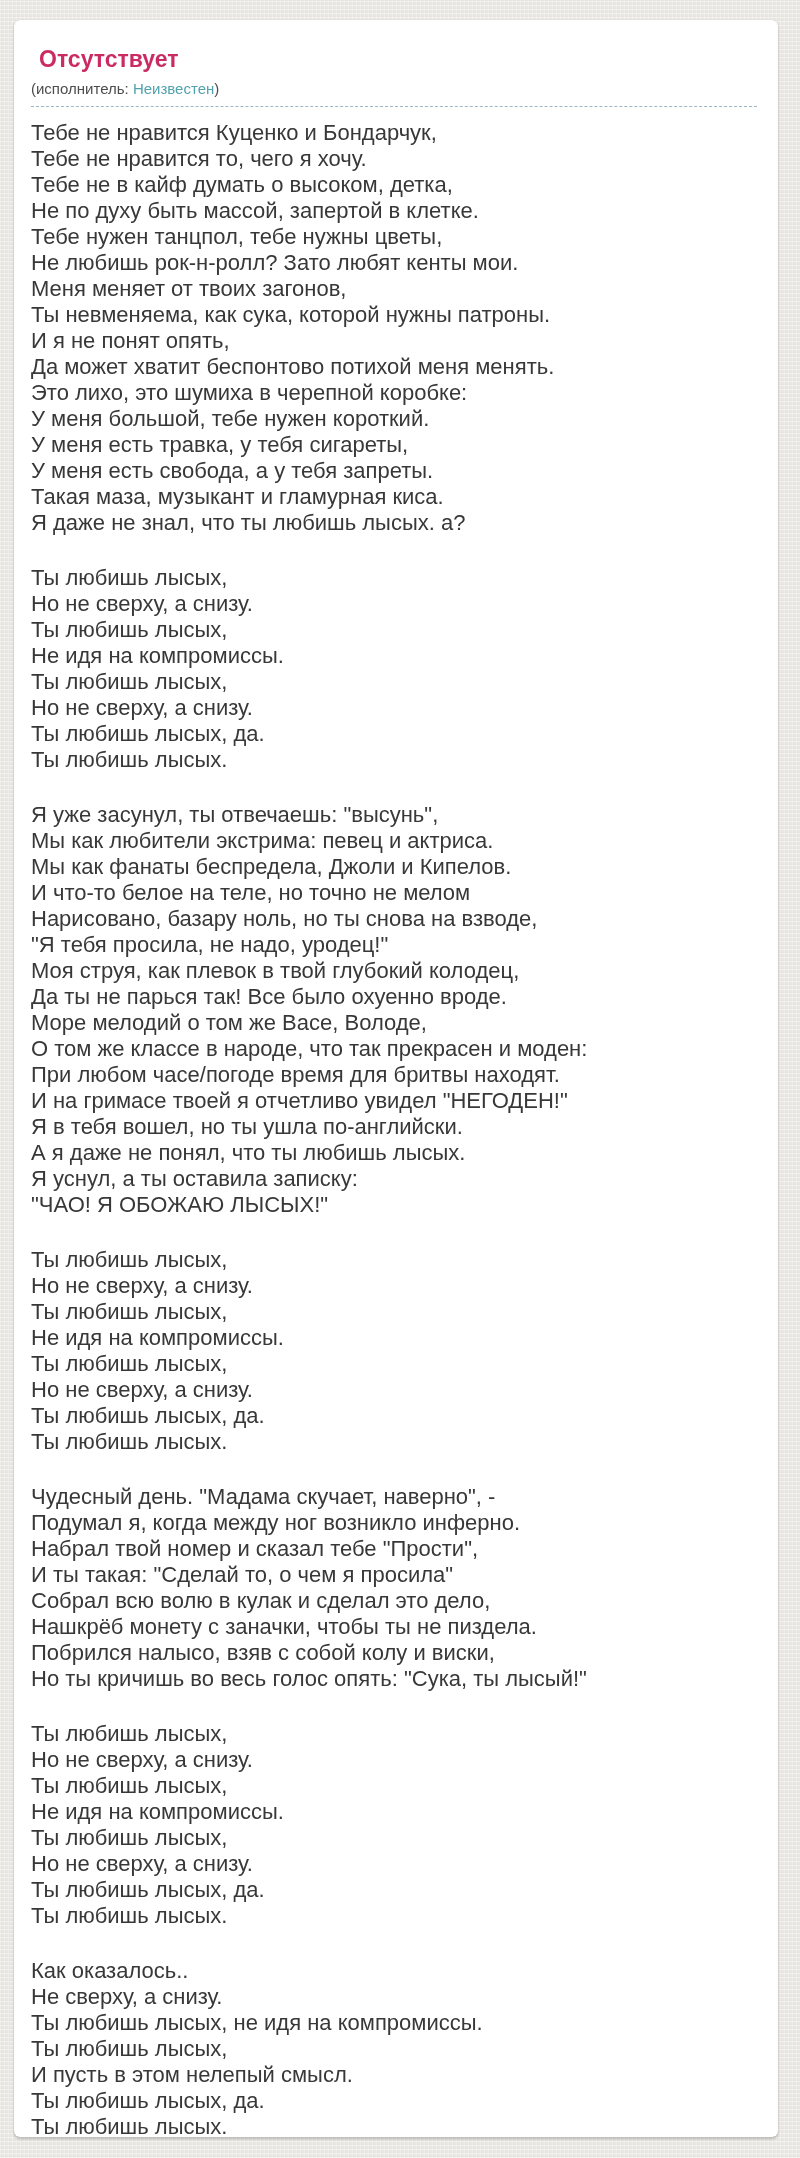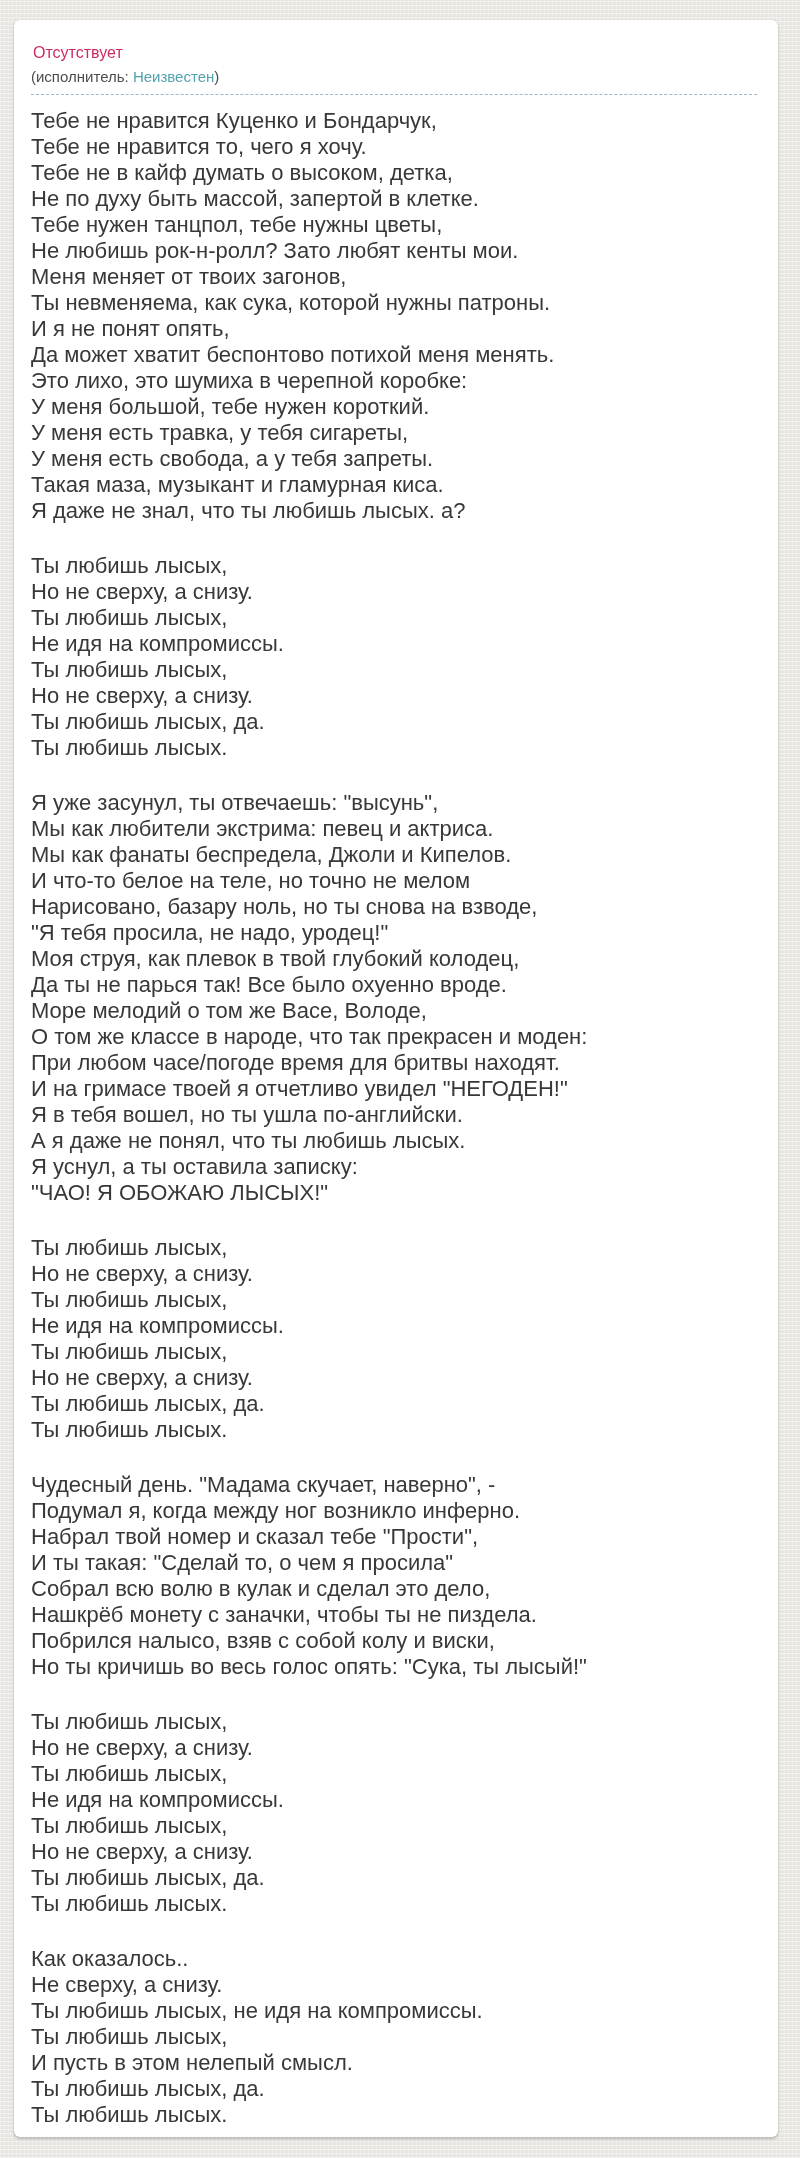--- a/index.html
+++ b/index.html
@@ -33,23 +33,23 @@
     background: var(--panel-background);
     border-radius:6px;
     box-shadow: 0 0 1px rgba(0,0,0,0.18), 0 2px 3px rgba(0,0,0,0.22);
     padding:18px 21px 0 17px;
   }
   .song-header{
     border-bottom:1px dashed var(--separator);
     padding-bottom:8px;
   }
   .song-title{
-    margin:2px;
-    font-size:16px;
-    font-weight:400;
+    margin:8px;
+    font-size:23px;
+    font-weight:700;
     color: var(--title);
     line-height:26px;
   }
   .song-subtitle{
     margin:2px 0 0 0;
     font-size:15px;
     color: var(--subtitle-text);
     line-height:18px;
   }
   .artist-link{

